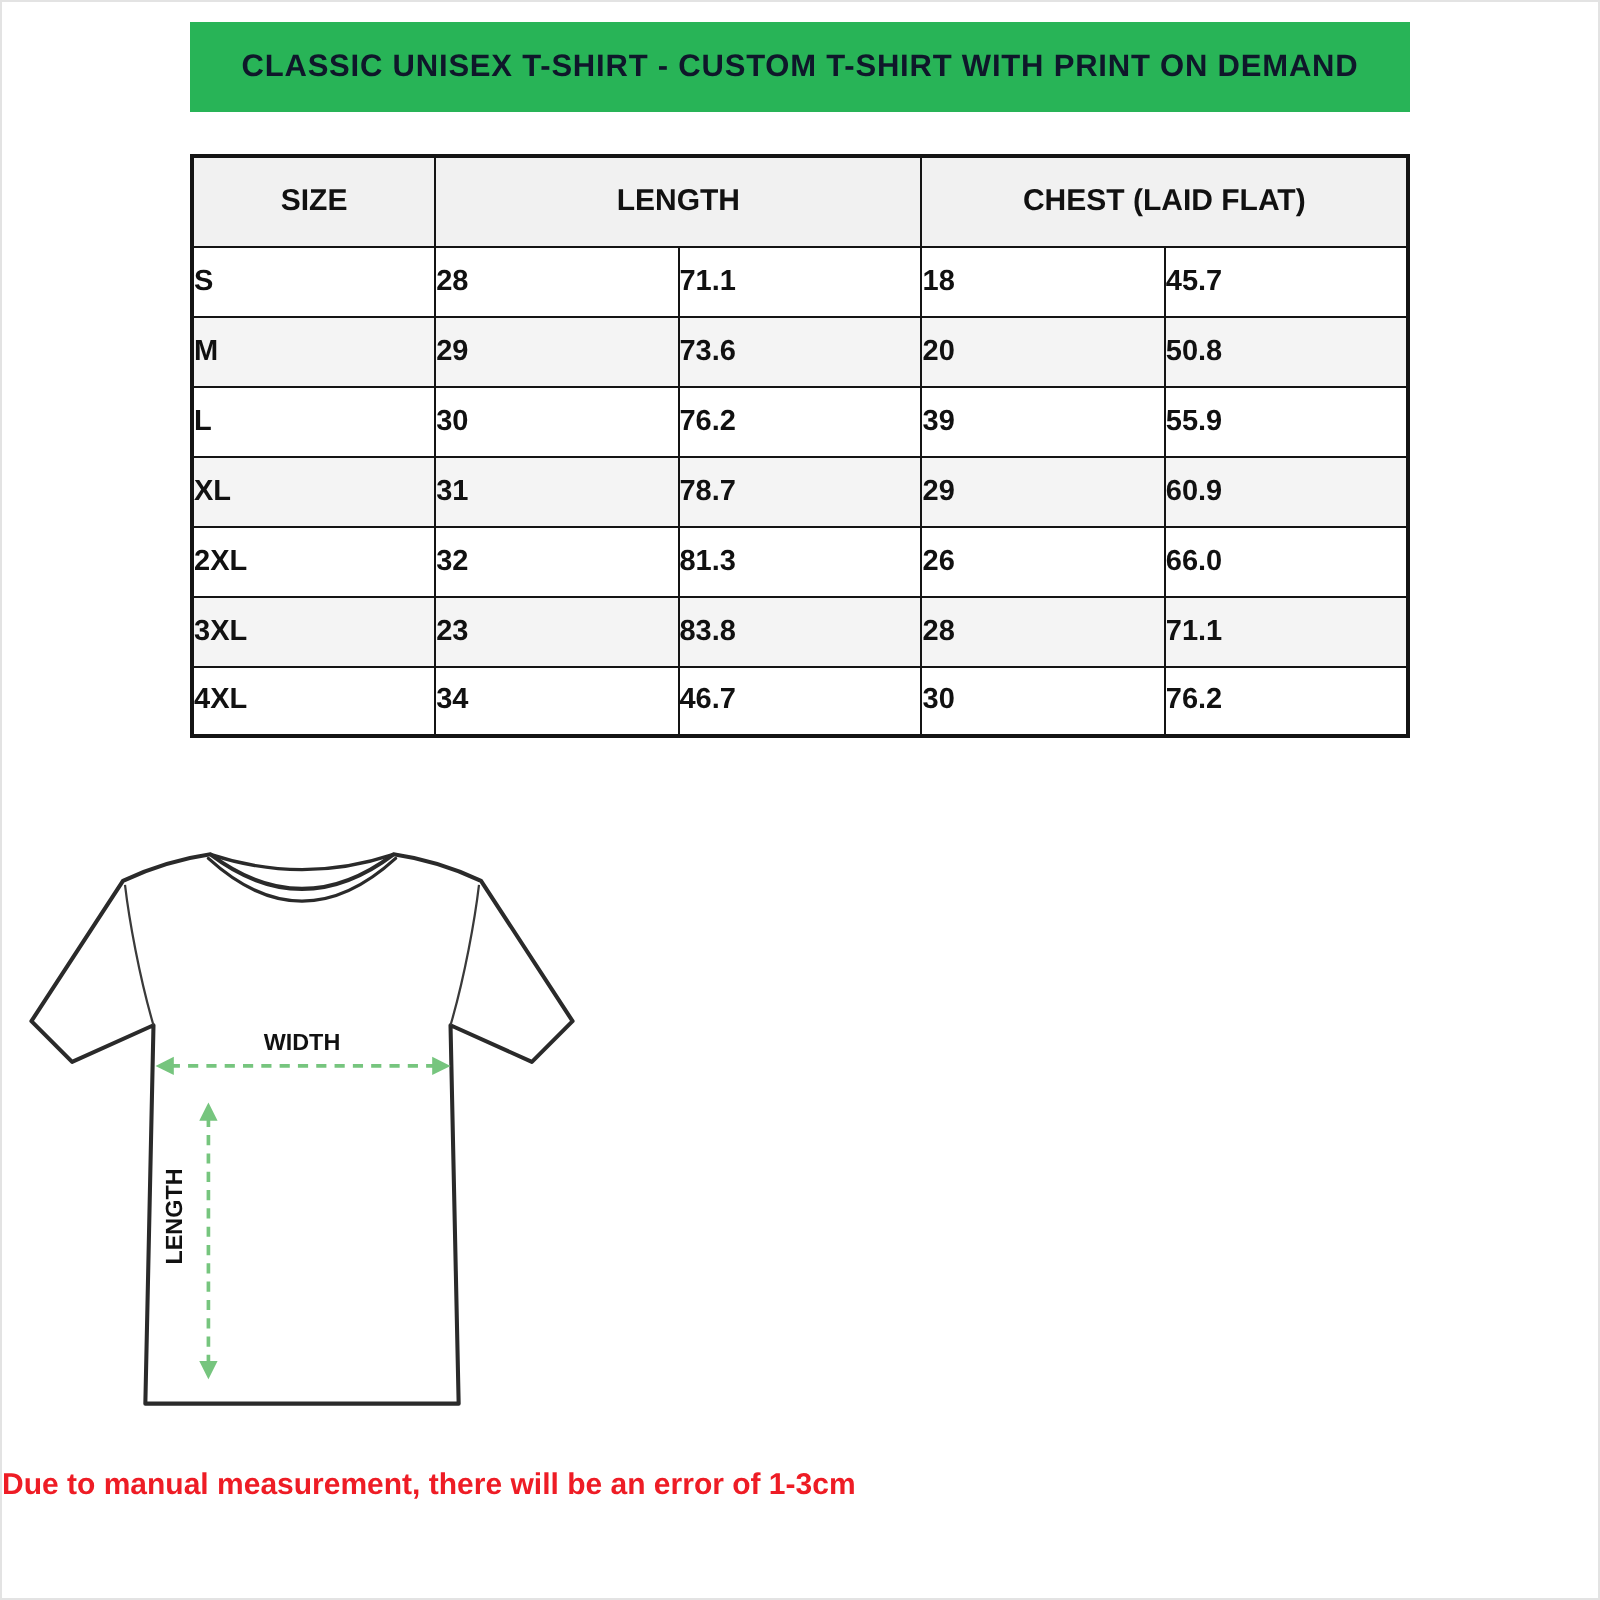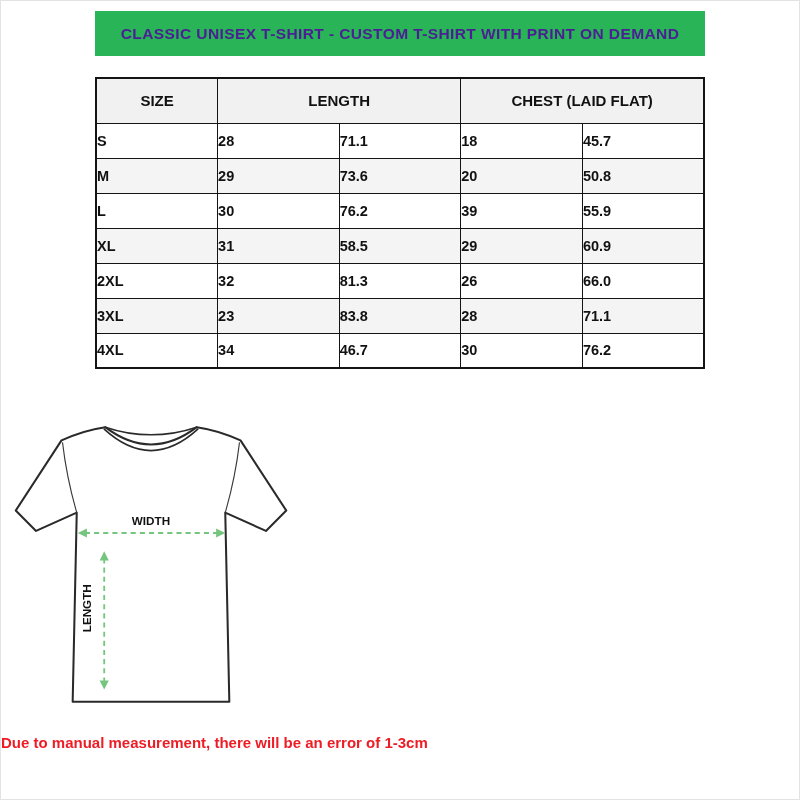--- a/index.html
+++ b/index.html
@@ -16,21 +16,21 @@
     padding-top: 10px;
   }
   
   .banner {
     width: 610px; height: 45px;
     margin: 0 auto;
     background: var(--banner-green, #28b457);
     display: flex; align-items: center; justify-content: center;
   }
   .banner h1 {
-    color: #4c1d95;
+    color: #0f172a;
     font-size: 15.5px;
     font-weight: bold;
     letter-spacing: 0.4px;
     text-align: center;
   }
   
   table.size-table {
     width: 610px;
     margin: 21px auto 0 auto;
     border-collapse: collapse;
@@ -138,21 +138,21 @@
     <td class="col-size">L</td>
     <td>30</td>
     <td>76.2</td>
     <td>39</td>
     <td>55.9</td>
   </tr>
 
   <tr>
     <td class="col-size">XL</td>
     <td>31</td>
-    <td>58.5</td>
+    <td>78.7</td>
     <td>29</td>
     <td>60.9</td>
   </tr>
 
   <tr>
     <td class="col-size">2XL</td>
     <td>32</td>
     <td>81.3</td>
     <td>26</td>
     <td>66.0</td>

